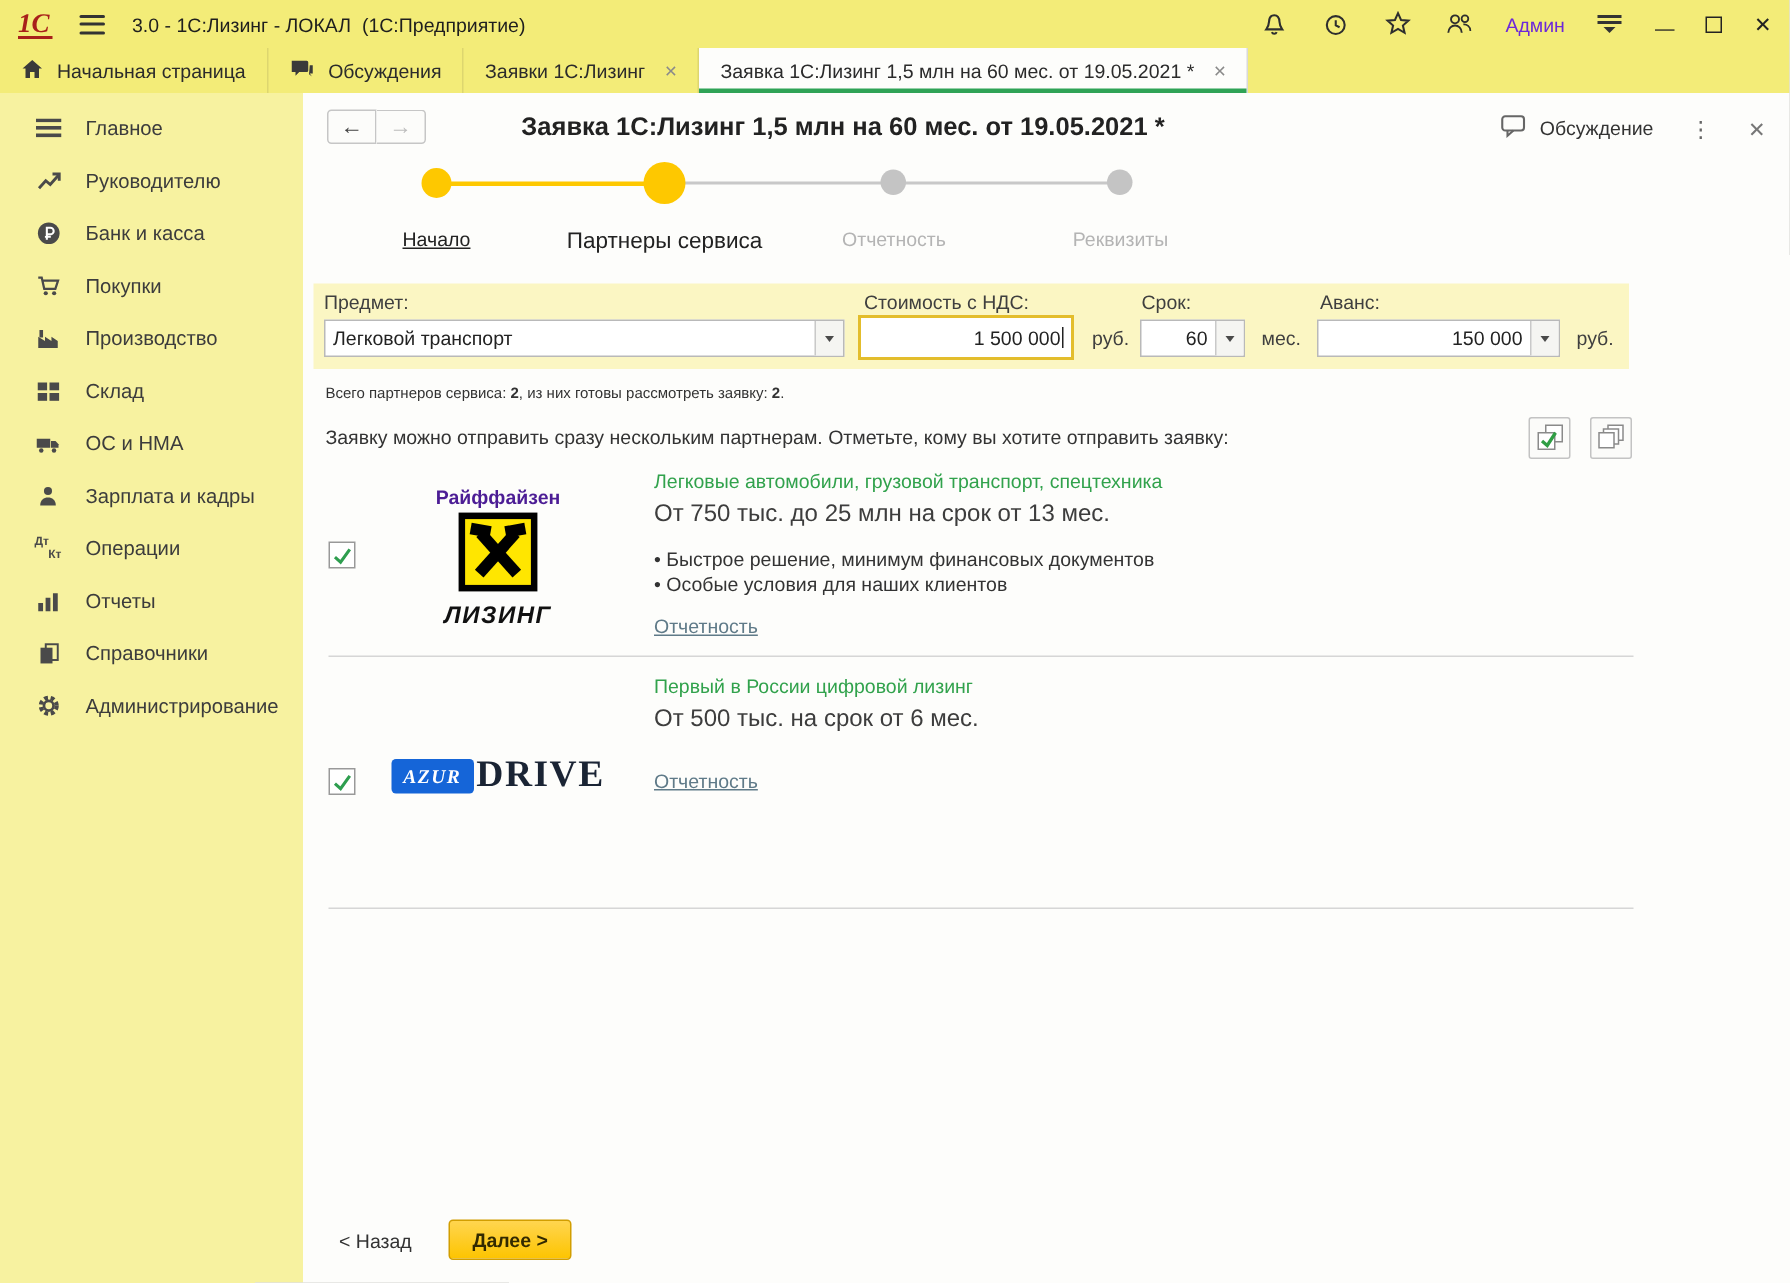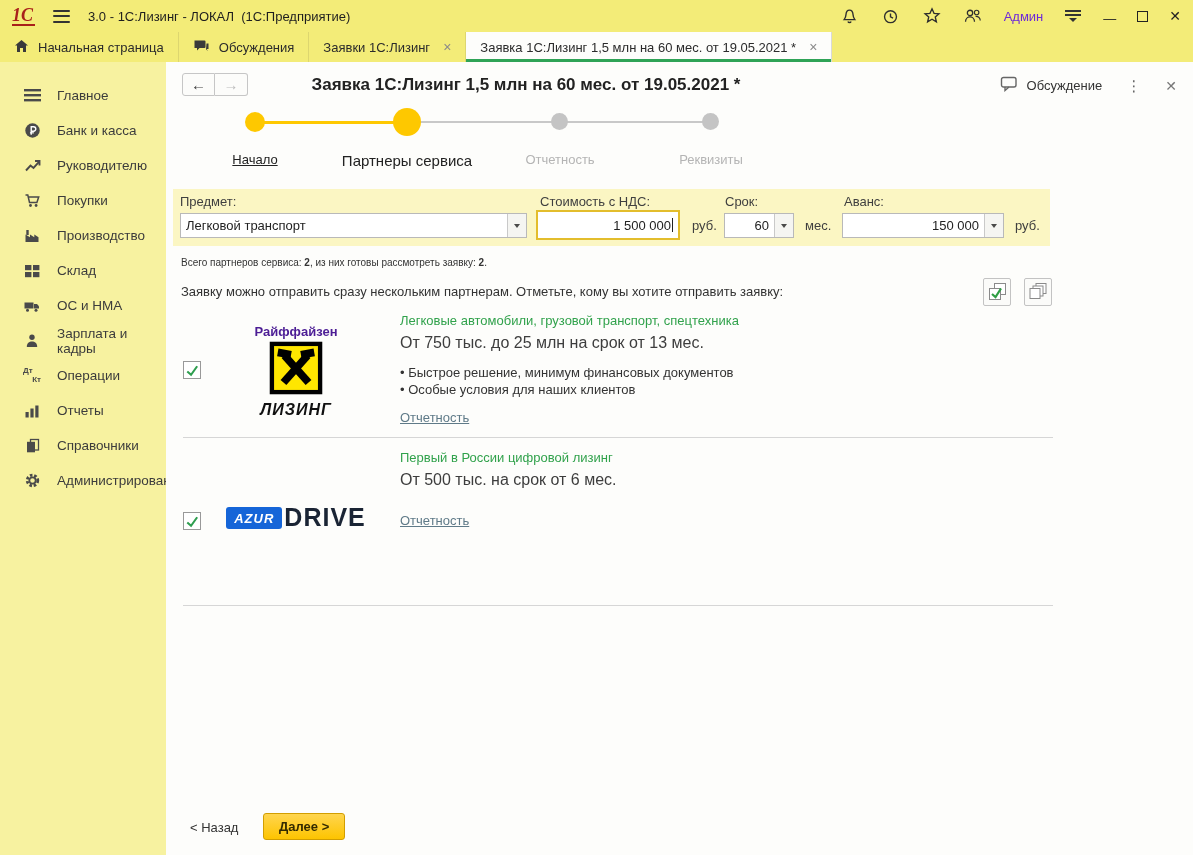--- a/index.html
+++ b/index.html
@@ -25,21 +25,21 @@
 
   
   .tabbar { height:30px; background:#f3ec78; display:flex; align-items:stretch; }
   .tab { display:flex; align-items:center; gap:9px; padding:0 14px; font-size:13px; color:#2b2b2b; border-right:1px solid #ddd66f; cursor:pointer; position:relative; }
   .tab .tab-x { color:#8a8a8a; font-size:14px; margin-left:4px; }
   .tab.active { background:#fdfdfb; border-right:1px solid #d9d9d9; }
   .tab.active::after { content:""; position:absolute; left:0; right:0; bottom:0; height:3px; background:#2fa356; }
 
   
   .app-body { display:flex; height:793px; }
-  .sidebar { width:166px; background:#f7f2a0; padding-top:16px; flex:none; }
+  .sidebar { width:202px; background:#f7f2a0; padding-top:6px; flex:none; }
   .sb-item { height:35px; display:flex; align-items:center; padding-left:22px; gap:15px; cursor:pointer; }
   .sb-icon { width:20px; display:flex; justify-content:center; align-items:center; flex:none; }
   .sb-label { font-size:13.5px; color:#3c3c3c; }
   .dtkt { width:20px; height:18px; position:relative; font-size:8px; font-weight:bold; color:#4a4a4a; line-height:8px; }
   .dtkt .dt { position:absolute; left:1px; top:0; } .dtkt .kt { position:absolute; right:1px; bottom:1px; }
 
   .content { flex:1; position:relative; background:#fdfdfb; }
 
   
   .nav-btns { position:absolute; left:16px; top:11px; display:flex; }
@@ -81,21 +81,21 @@
   .summary { position:absolute; left:15px; top:195px; font-size:10px; color:#333; }
   .summary b { font-weight:bold; }
   .instruction { position:absolute; left:15px; top:222px; font-size:13px; color:#333; }
   .flag-btn { position:absolute; top:216px; width:28px; height:28px; background:#fbfbf9; border:1px solid #c3c3c3; border-radius:2px; display:flex; align-items:center; justify-content:center; cursor:pointer; }
 
   
   .checkbox { position:absolute; left:17px; width:18px; height:18px; background:#fff; border:1px solid #999; cursor:pointer; display:flex; align-items:center; justify-content:center; }
   .partner-logo1 { position:absolute; left:70px; top:262px; width:120px; text-align:center; }
   .rf-top { font-size:13px; font-weight:bold; color:#4c1d95; margin-bottom:2px; }
   .rf-bottom { font-size:16px; font-weight:bold; font-style:italic; color:#111; margin-top:2px; letter-spacing:1px; }
-  .partner-logo2 { position:absolute; left:40px; top:441px; width:180px; display:flex; align-items:center; justify-content:center; }
+  .partner-logo2 { position:absolute; left:40px; top:441px; width:180px; display:flex; align-items:center; justify-content:center;font-family:Liberation Serif, serif; }
   .azur-badge { background:#1565d8; color:#fff; font-weight:bold; font-style:italic; font-size:13px; padding:4px 8px 3px; border-radius:3px; letter-spacing:1px; }
   .drive-word { color:#1a2434; font-weight:bold; font-size:25px; letter-spacing:1px; margin-left:2px; }
   .p-text { position:absolute; left:234px; width:655px; }
   .p-text.p1 { top:251px; } .p-text.p2 { top:388px; }
   .p-tagline { font-size:13px; color:#31a24c; margin-bottom:6px; }
   .p-offer { font-size:16px; color:#3d3d3d; margin-bottom:12px; }
   .p-bullets div { font-size:13px; color:#333; line-height:17px; }
   .p-bullets div::before { content:"• "; }
   .p-link { display:inline-block; margin-top:12px; font-size:13px; color:#5f7a88; text-decoration:underline; cursor:pointer; }
   .sep { position:absolute; left:17px; width:870px; height:1px; background:#d6d6d6; }
@@ -191,36 +191,36 @@
             <svg width="17" height="13" viewBox="0 0 17 13">
               <rect y="0" width="17" height="2.4" fill="#4a4a4a"></rect>
               <rect y="5" width="17" height="2.4" fill="#4a4a4a"></rect>
               <rect y="10" width="17" height="2.4" fill="#4a4a4a"></rect>
             </svg>
           </span>
         <span class="sb-label">Главное</span>
       </div>
       <div class="sb-item">
         <span class="sb-icon">
+            <svg width="17" height="15" viewBox="0 0 16 15">
+              <path d="M1.5 12.5 L6 7.5 L9 10 L14.5 3.8" fill="none" stroke="#4a4a4a" stroke-width="1.9"></path>
+              <path d="M10.5 3 H15 V7.5" fill="none" stroke="#4a4a4a" stroke-width="1.9"></path>
+            </svg>
+          </span>
+        <span class="sb-label">Руководителю</span>
+      </div>
+      <div class="sb-item">
+        <span class="sb-icon">
             <svg width="17" height="17" viewBox="0 0 16 16">
               <circle cx="8" cy="8" r="6.8" fill="#4a4a4a"></circle>
               <path d="M6.8 12 V4.5 H9 a2.1 2.1 0 0 1 0 4.2 H6.8" fill="none" stroke="#fff" stroke-width="1.3"></path>
               <line x1="5.6" y1="10.2" x2="9.3" y2="10.2" stroke="#fff" stroke-width="1.1"></line>
             </svg>
           </span>
         <span class="sb-label">Банк и касса</span>
-      </div>
-      <div class="sb-item">
-        <span class="sb-icon">
-            <svg width="17" height="15" viewBox="0 0 16 15">
-              <path d="M1.5 12.5 L6 7.5 L9 10 L14.5 3.8" fill="none" stroke="#4a4a4a" stroke-width="1.9"></path>
-              <path d="M10.5 3 H15 V7.5" fill="none" stroke="#4a4a4a" stroke-width="1.9"></path>
-            </svg>
-          </span>
-        <span class="sb-label">Руководителю</span>
       </div>
       <div class="sb-item">
         <span class="sb-icon">
             <svg width="17" height="15" viewBox="0 0 16 15">
               <path d="M1 2 H3.3 L5 9.5 H12.4 L14.2 4 H4" fill="none" stroke="#4a4a4a" stroke-width="1.5"></path>
               <circle cx="6" cy="12.5" r="1.4" fill="#4a4a4a"></circle>
               <circle cx="11.6" cy="12.5" r="1.4" fill="#4a4a4a"></circle>
             </svg>
           </span>
         <span class="sb-label">Покупки</span>

